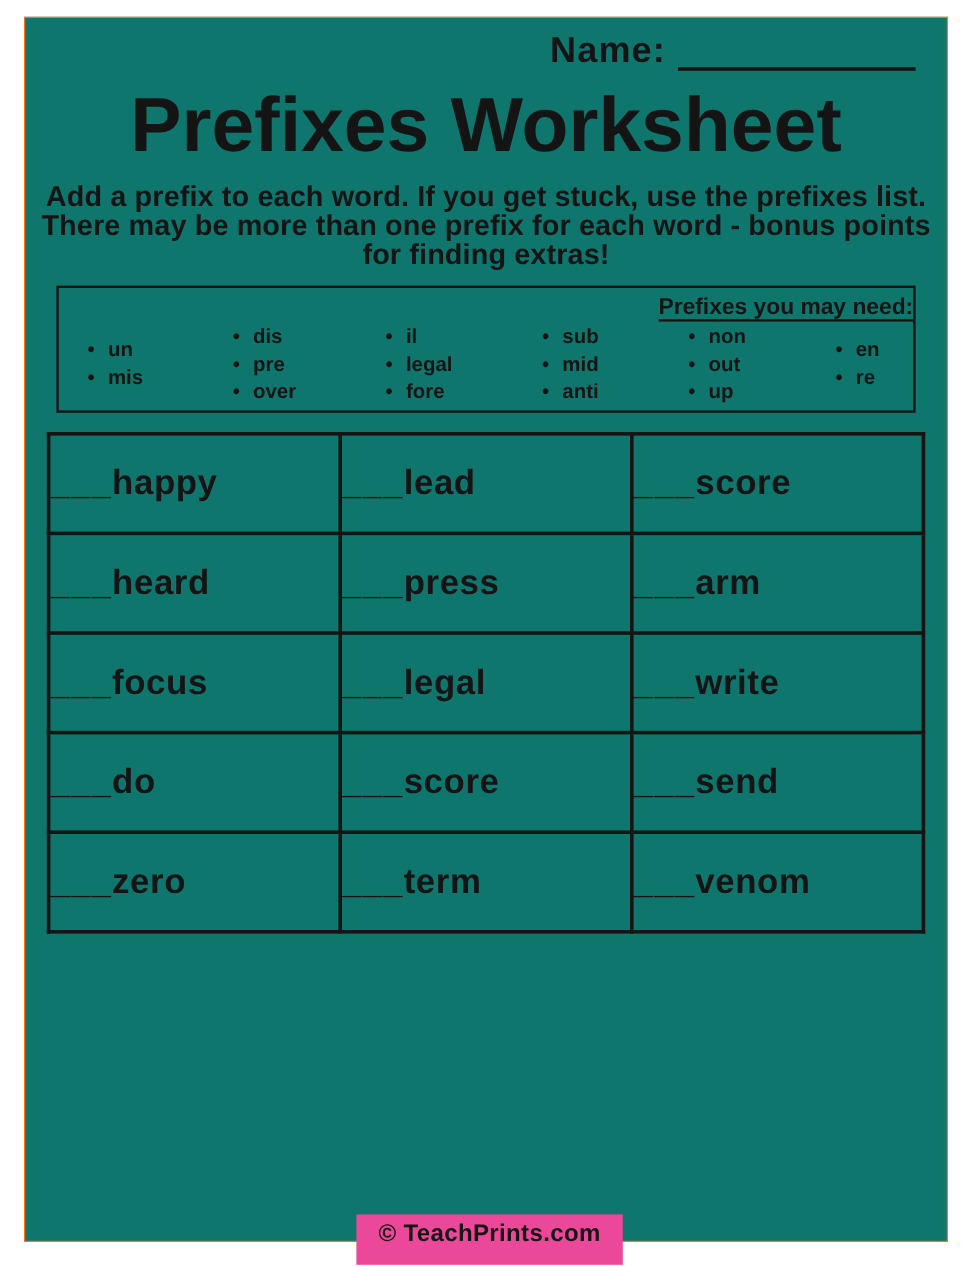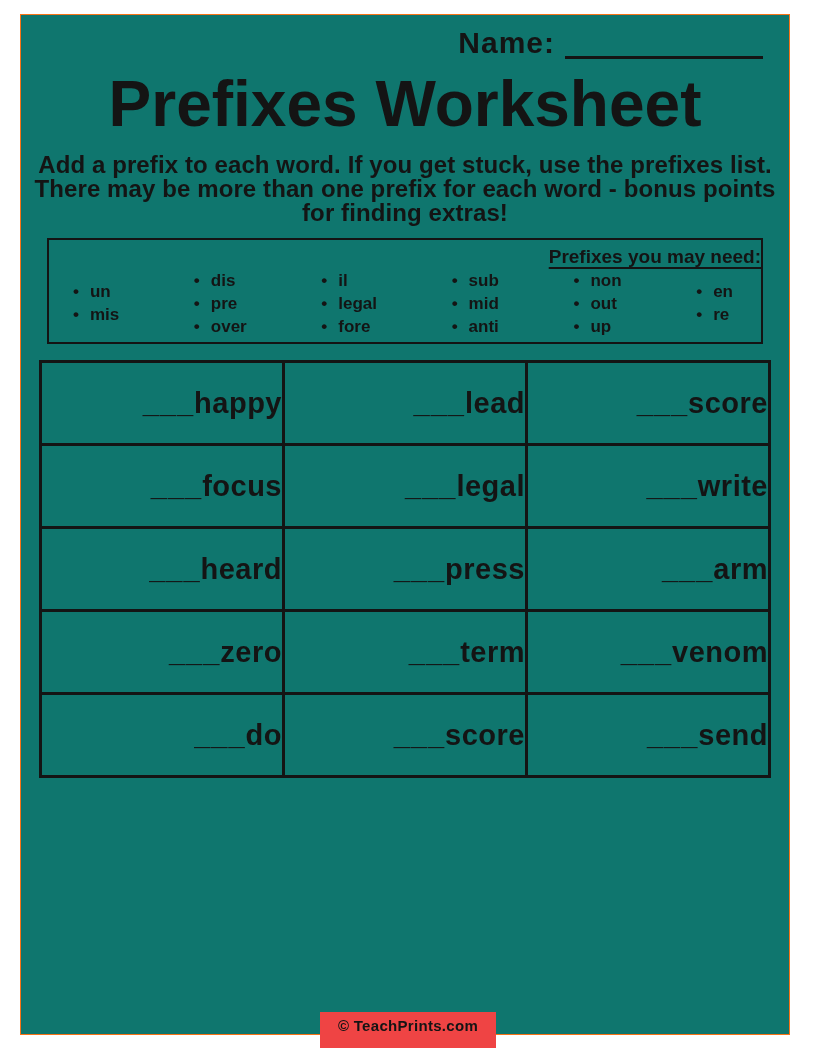--- a/index.html
+++ b/index.html
@@ -96,40 +96,40 @@
   .word-table {
     border-collapse: collapse;
     table-layout: fixed;
     width: 720px;
     margin: 16px auto 0;
   }
   .word-table td {
     border: 3px solid #141414;
     width: 240px;
     height: 80px;
-    text-align: right;
+    text-align: left;
     vertical-align: middle;
     font-size: 29px;
     font-weight: bold;
     letter-spacing: 0.5px;
   }
   .fill-blank { letter-spacing: 1px; }
   
   .footer {
     position: absolute;
     left: 0; top: 1012px;
     width: 100%;
     text-align: center;
     z-index: 3;
   }
   .footer-text {
     display: inline-block;
-    background: #ef4444;
+    background: #ec4899;
     padding: 5px 18px 14px;
-    font-size: 15px;
+    font-size: 20px;
     font-weight: bold;
     letter-spacing: 0.3px;
   }
 </style>
 </head>
 <body>
 
 <div class="frame">
 
   <div class="name-row">
@@ -224,39 +224,39 @@
   </div>
 
   <table class="word-table">
     <tbody>
       <tr>
         <td><span class="fill-blank">___</span><span>happy</span></td>
         <td><span class="fill-blank">___</span><span>lead</span></td>
         <td><span class="fill-blank">___</span><span>score</span></td>
       </tr>
       <tr>
+        <td><span class="fill-blank">___</span><span>heard</span></td>
+        <td><span class="fill-blank">___</span><span>press</span></td>
+        <td><span class="fill-blank">___</span><span>arm</span></td>
+      </tr>
+      <tr>
         <td><span class="fill-blank">___</span><span>focus</span></td>
         <td><span class="fill-blank">___</span><span>legal</span></td>
         <td><span class="fill-blank">___</span><span>write</span></td>
       </tr>
       <tr>
-        <td><span class="fill-blank">___</span><span>heard</span></td>
-        <td><span class="fill-blank">___</span><span>press</span></td>
-        <td><span class="fill-blank">___</span><span>arm</span></td>
+        <td><span class="fill-blank">___</span><span>do</span></td>
+        <td><span class="fill-blank">___</span><span>score</span></td>
+        <td><span class="fill-blank">___</span><span>send</span></td>
       </tr>
       <tr>
         <td><span class="fill-blank">___</span><span>zero</span></td>
         <td><span class="fill-blank">___</span><span>term</span></td>
         <td><span class="fill-blank">___</span><span>venom</span></td>
       </tr>
-      <tr>
-        <td><span class="fill-blank">___</span><span>do</span></td>
-        <td><span class="fill-blank">___</span><span>score</span></td>
-        <td><span class="fill-blank">___</span><span>send</span></td>
-      </tr>
     </tbody>
   </table>
 
 </div>
 
 <div class="footer">
   <span class="footer-text">© TeachPrints.com</span>
 </div>
 
 </body></html>

